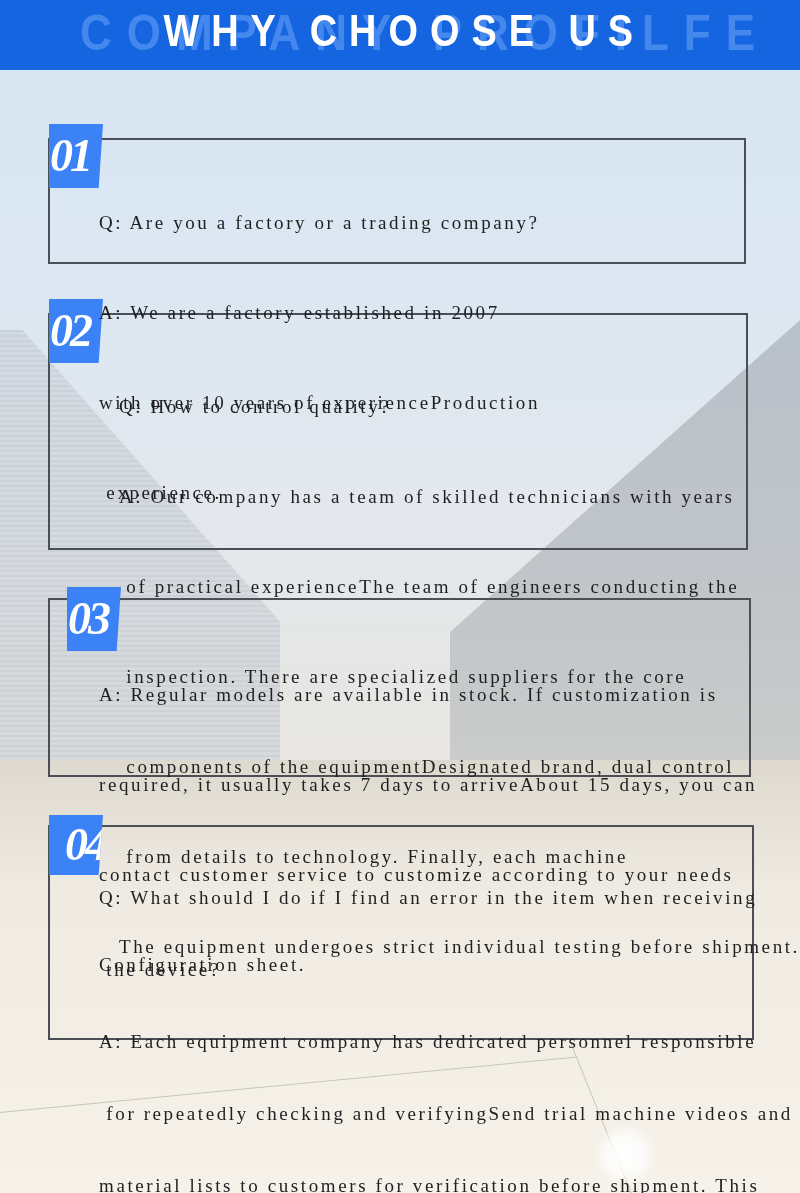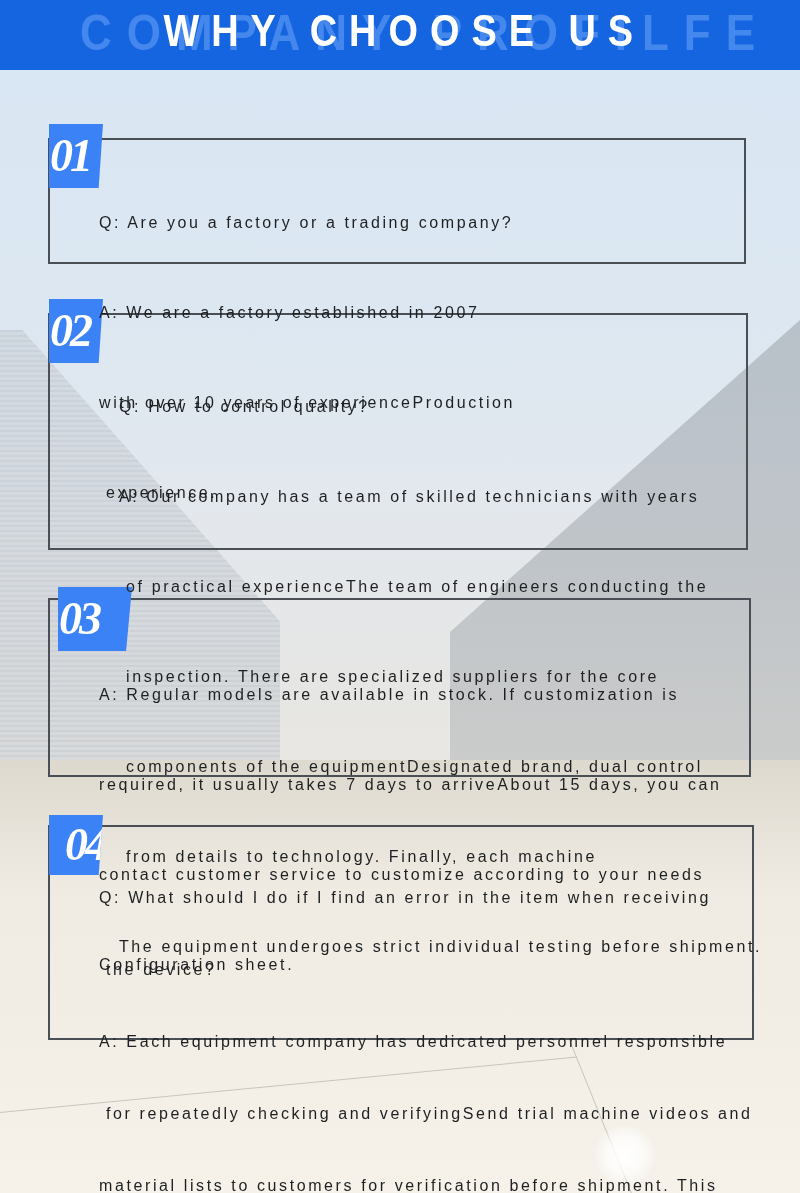--- a/index.html
+++ b/index.html
@@ -87,22 +87,22 @@
       position: absolute; left: 0; top: 0; width: 100%; height: 100%;
       font-family: "Liberation Serif", serif;
       font-style: italic; font-weight: bold;
       font-size: 46px; color: #ffffff;
       line-height: 64px;
       letter-spacing: -3px;
       padding-left: 1px;
     }
     .faq-text {
       position: absolute;
-      font-family: Liberation Sans, sans-serif;
-      font-size: 16px;
+      font-family: Liberation Serif, serif;
+      font-size: 19px;
       color: #1e1f21;
       letter-spacing: 2.6px;
       white-space: pre;
       z-index: 3;
     }
     .faq-text .line { display: block; }
   </style>
 </head>
 <body>
 
@@ -138,21 +138,21 @@
   <span class="line">Q: How to control quality?</span>
   <span class="line">A: Our company has a team of skilled technicians with years</span>
   <span class="line"> of practical experienceThe team of engineers conducting the</span>
   <span class="line"> inspection. There are specialized suppliers for the core</span>
   <span class="line"> components of the equipmentDesignated brand, dual control</span>
   <span class="line"> from details to technology. Finally, each machine</span>
   <span class="line">The equipment undergoes strict individual testing before shipment.</span>
 </div>
 
 <div class="faq-box" style="left:48px;top:598px;width:703px;height:179px;"></div>
-<div class="badge" style="left:58px;top:587px;padding-left:20px;">
+<div class="badge" style="left:67px;top:587px;">
   <span class="badge-num">03</span>
 </div>
 <div class="faq-text" style="left:99px;top:620px;line-height:30px;">
   <span class="line">A: Regular models are available in stock. If customization is</span>
   <span class="line">required, it usually takes 7 days to arriveAbout 15 days, you can</span>
   <span class="line">contact customer service to customize according to your needs</span>
   <span class="line">Configuration sheet.</span>
 </div>
 
 <div class="faq-box" style="left:48px;top:825px;width:706px;height:215px;"></div>

